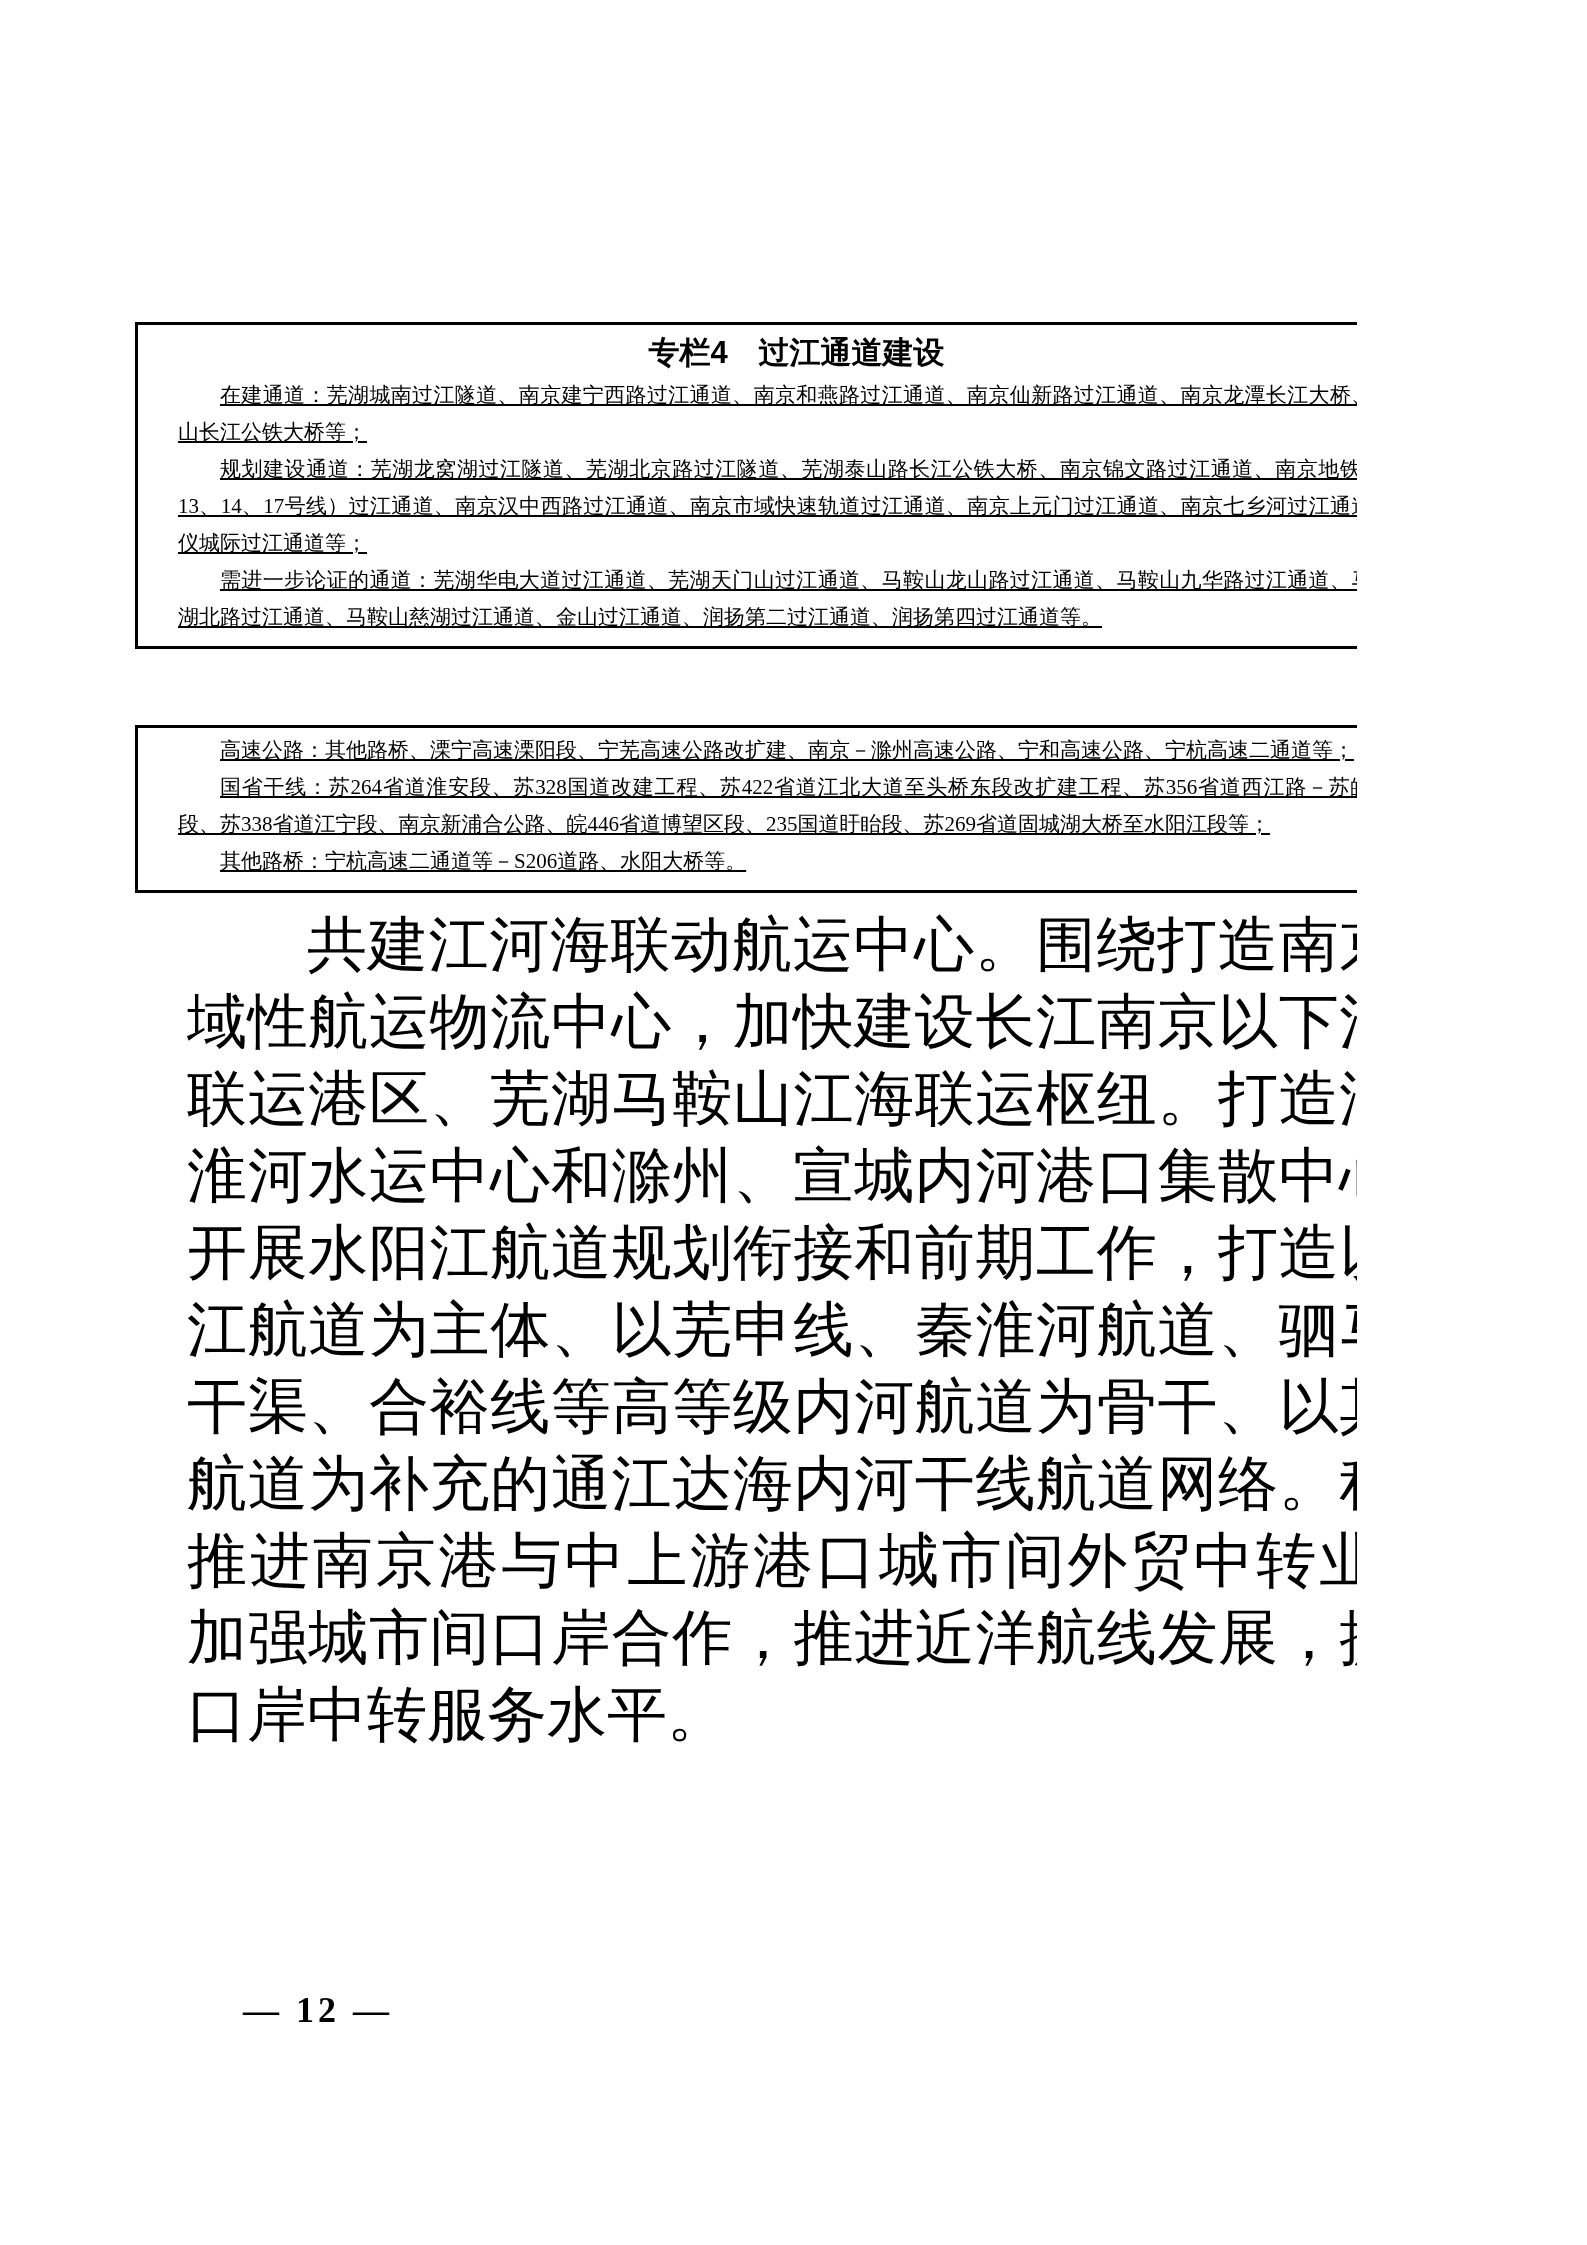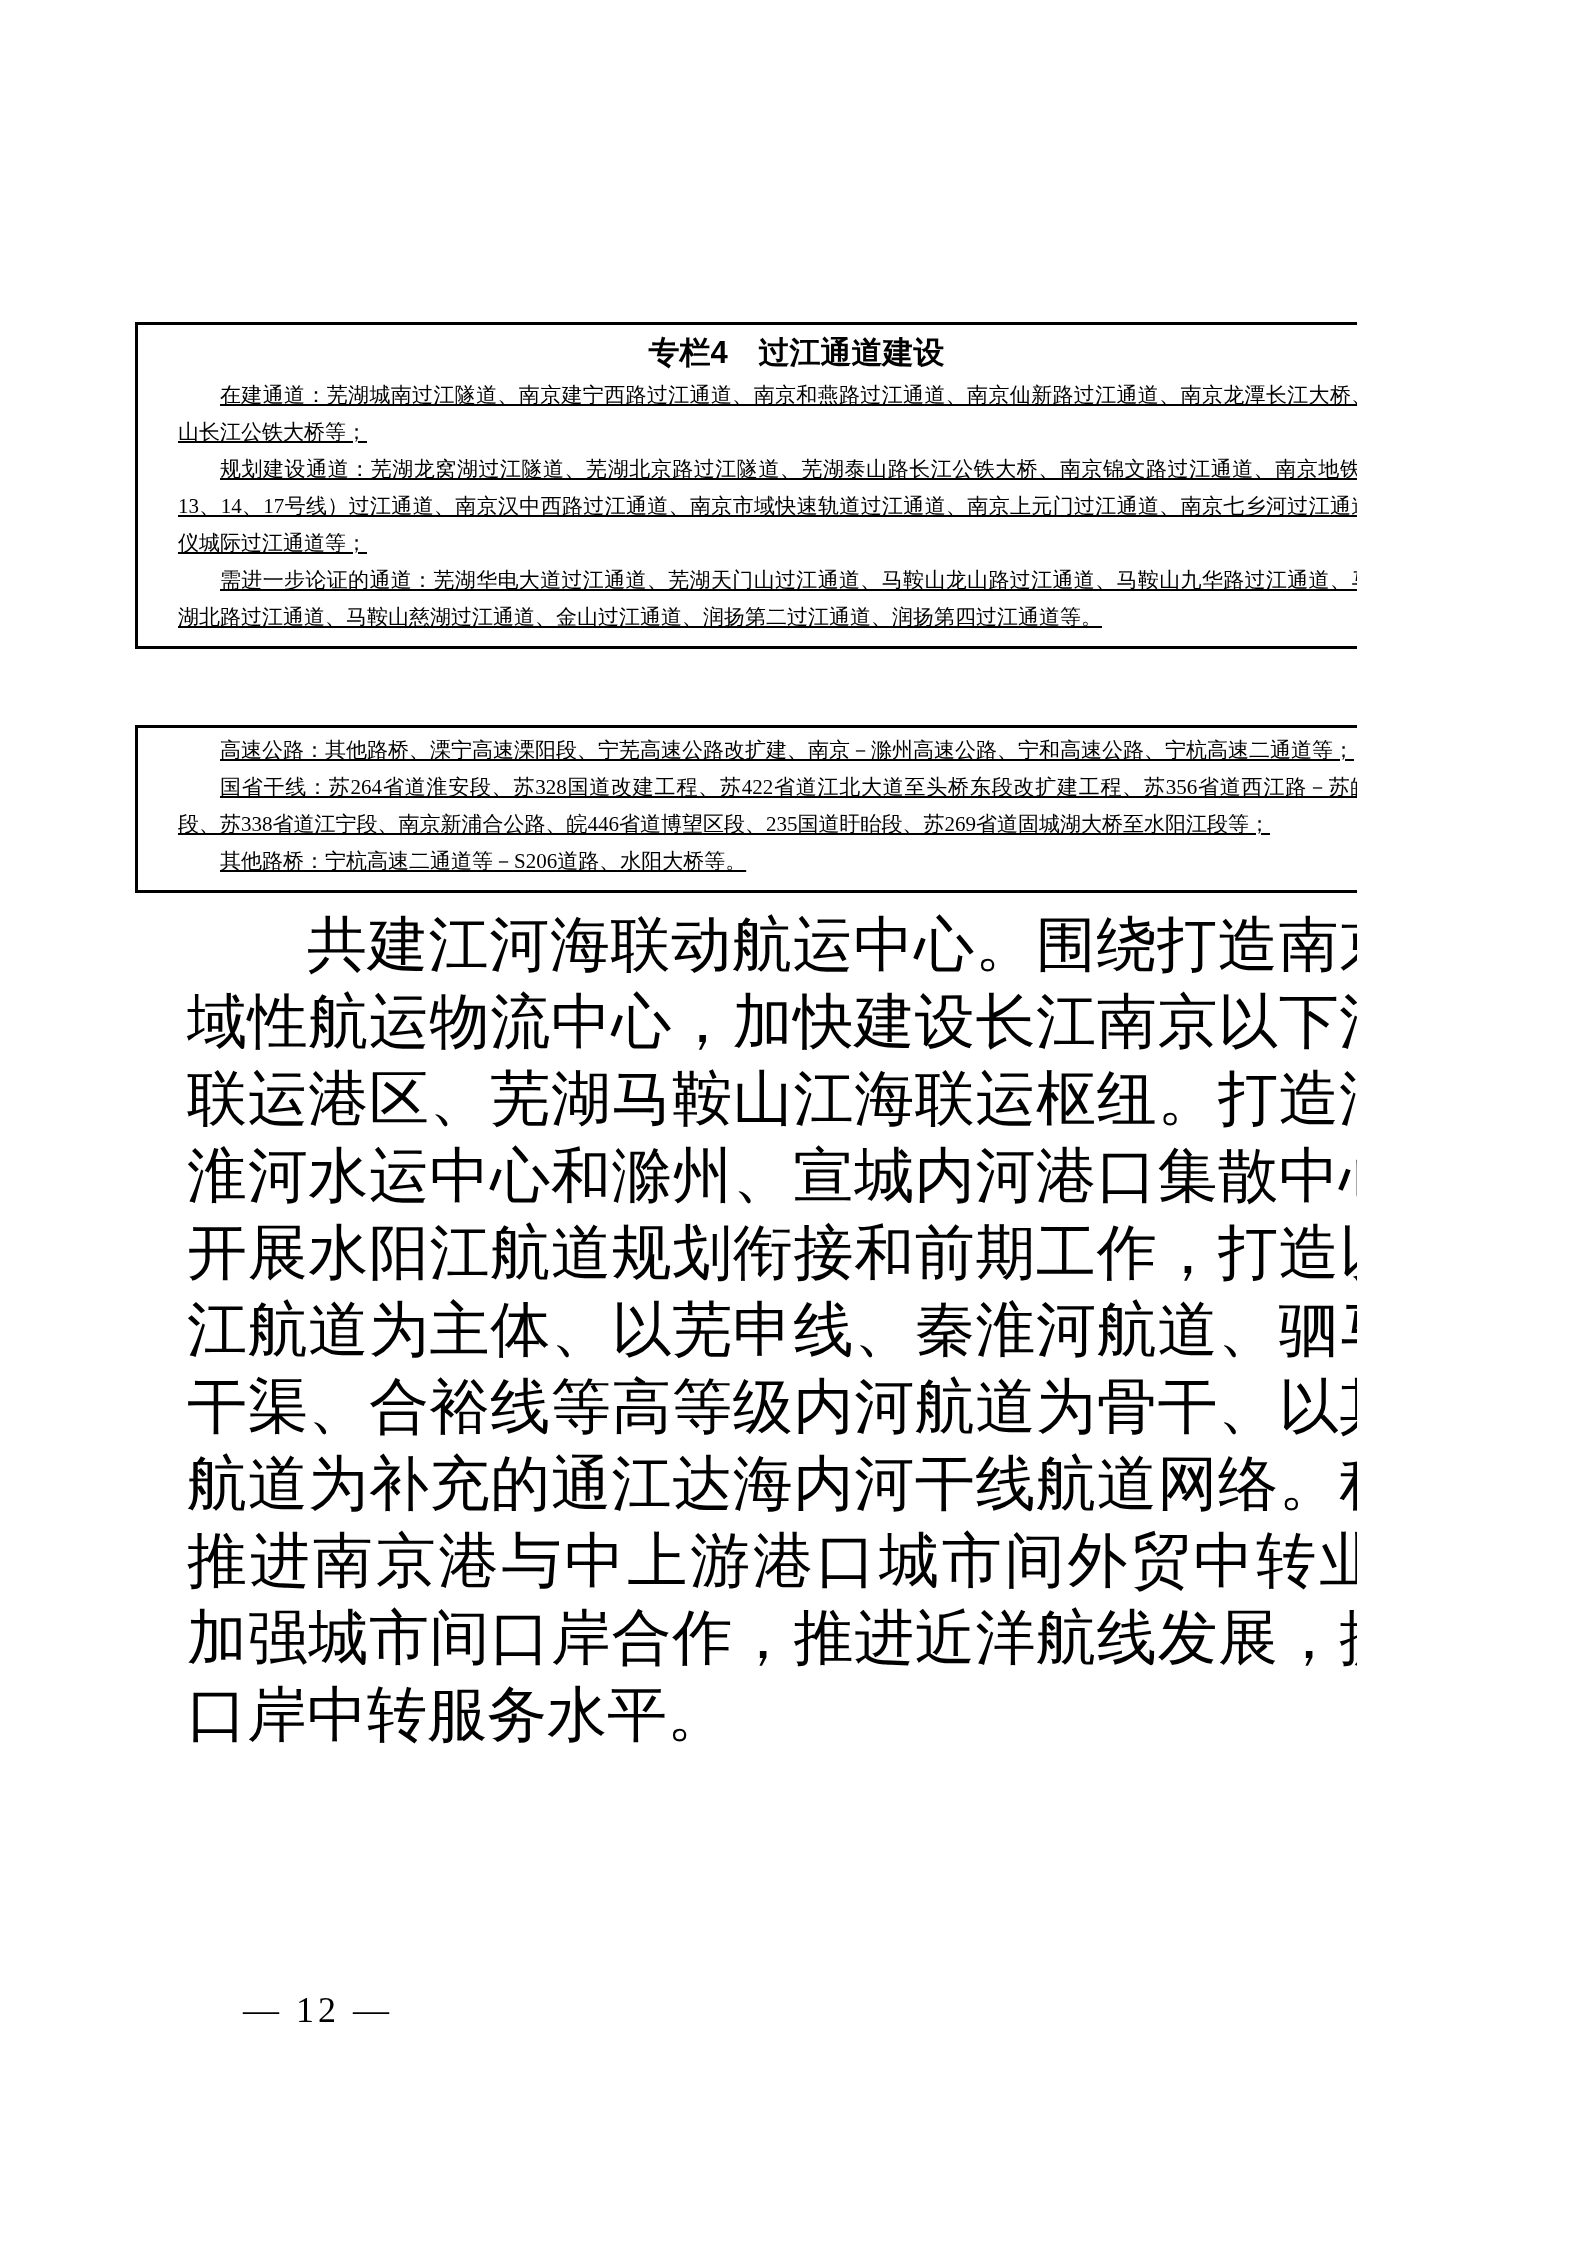--- a/index.html
+++ b/index.html
@@ -60,20 +60,21 @@
     font-family: "Liberation Serif", "DejaVu Serif", serif;
   }
   .page-number {
     position: absolute;
     left: 243px;
     top: 1990px;
     font-size: 36px;
     line-height: 40px;
     font-family: "Liberation Serif", "DejaVu Serif", serif;
     letter-spacing: 4px;
+    font-weight: bold;
   }
 </style>
 </head>
 <body>
 
 <div class="page">
   <div class="content">
 
     <section class="panel">
       <h3 class="panel-title">专栏4　过江通道建设</h3>

